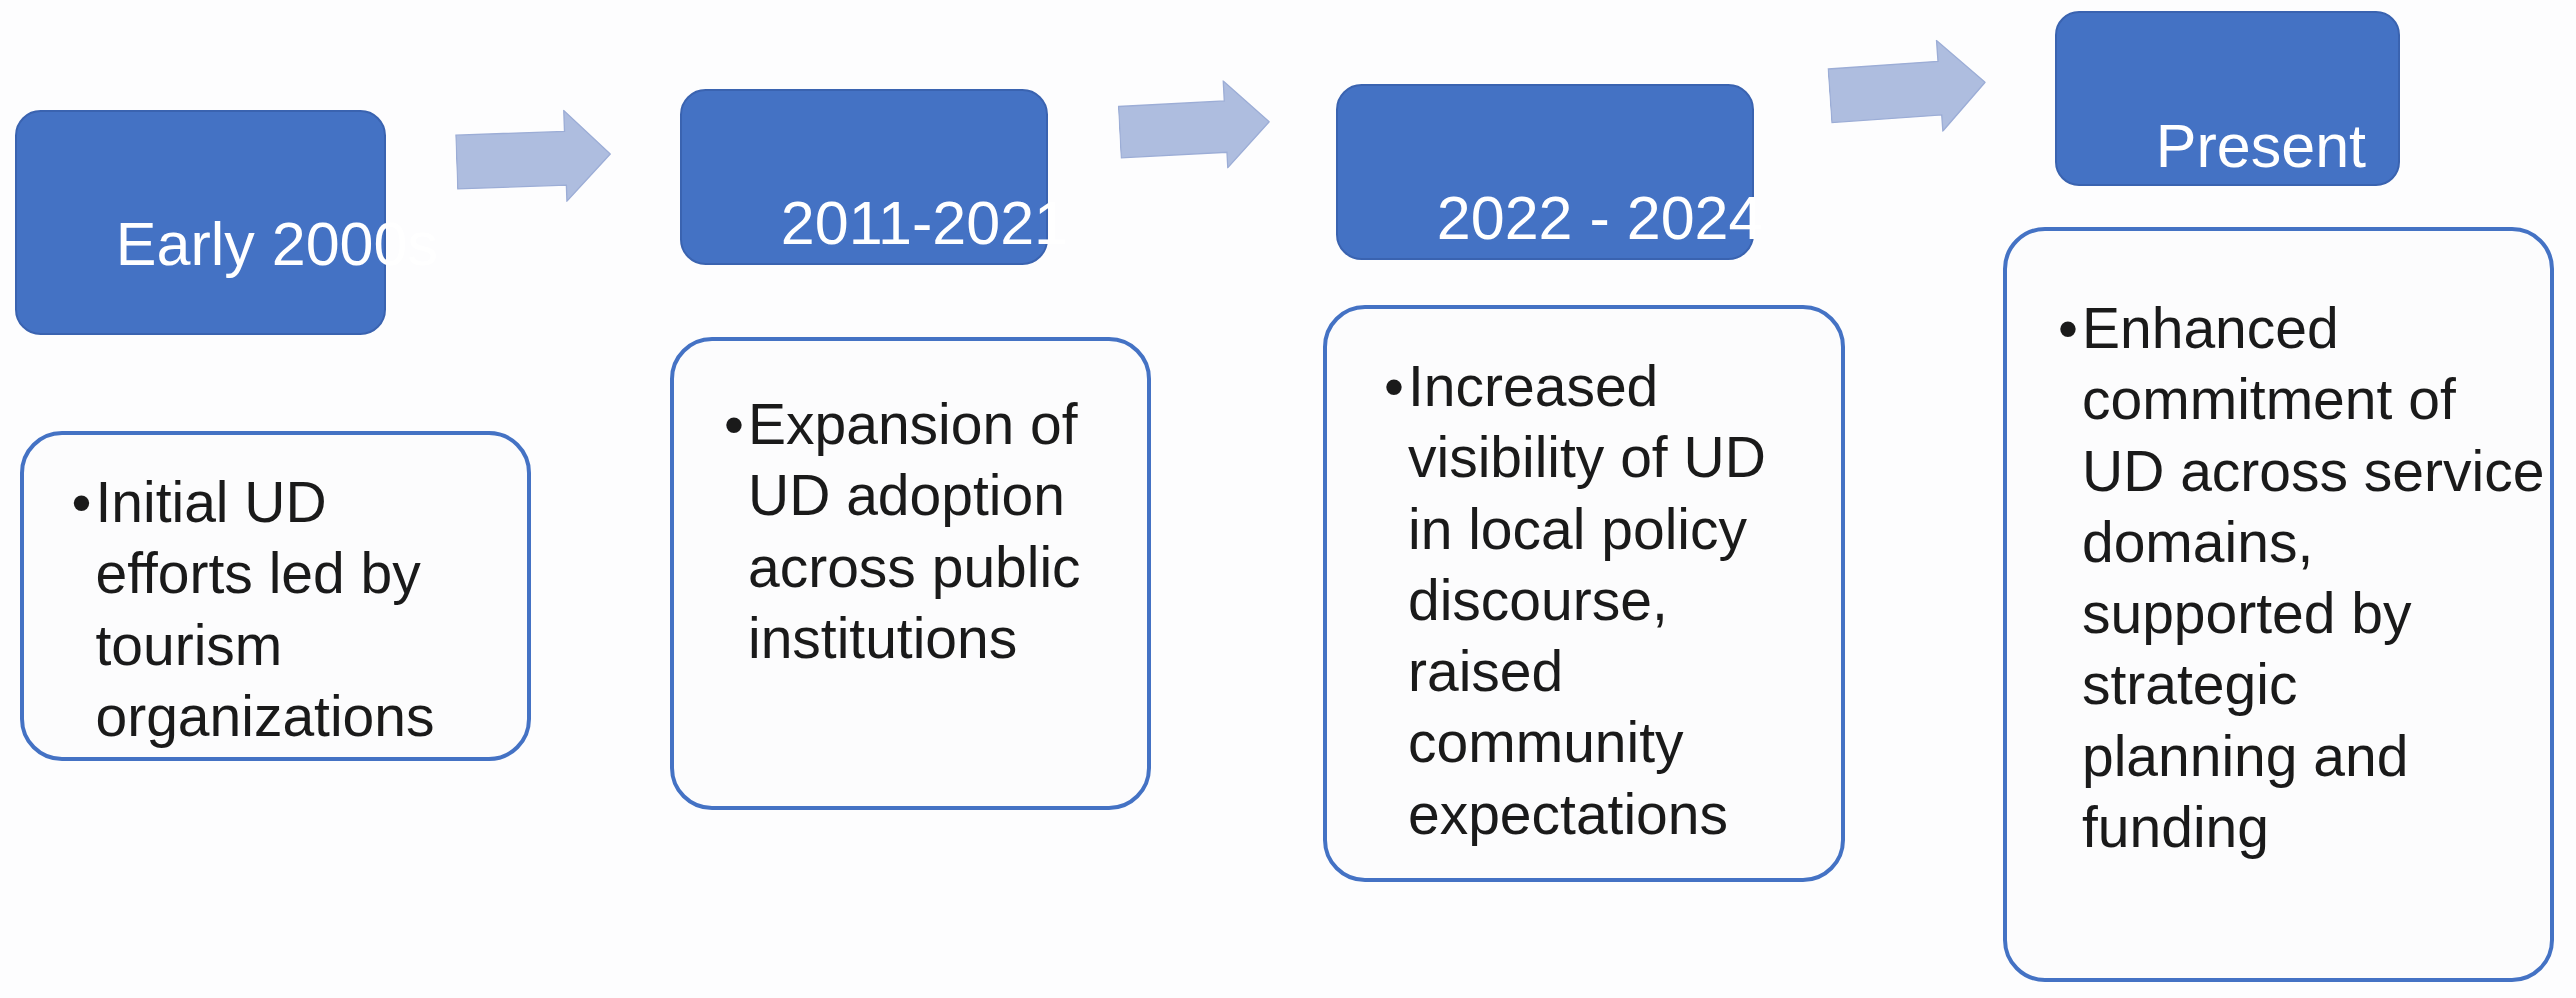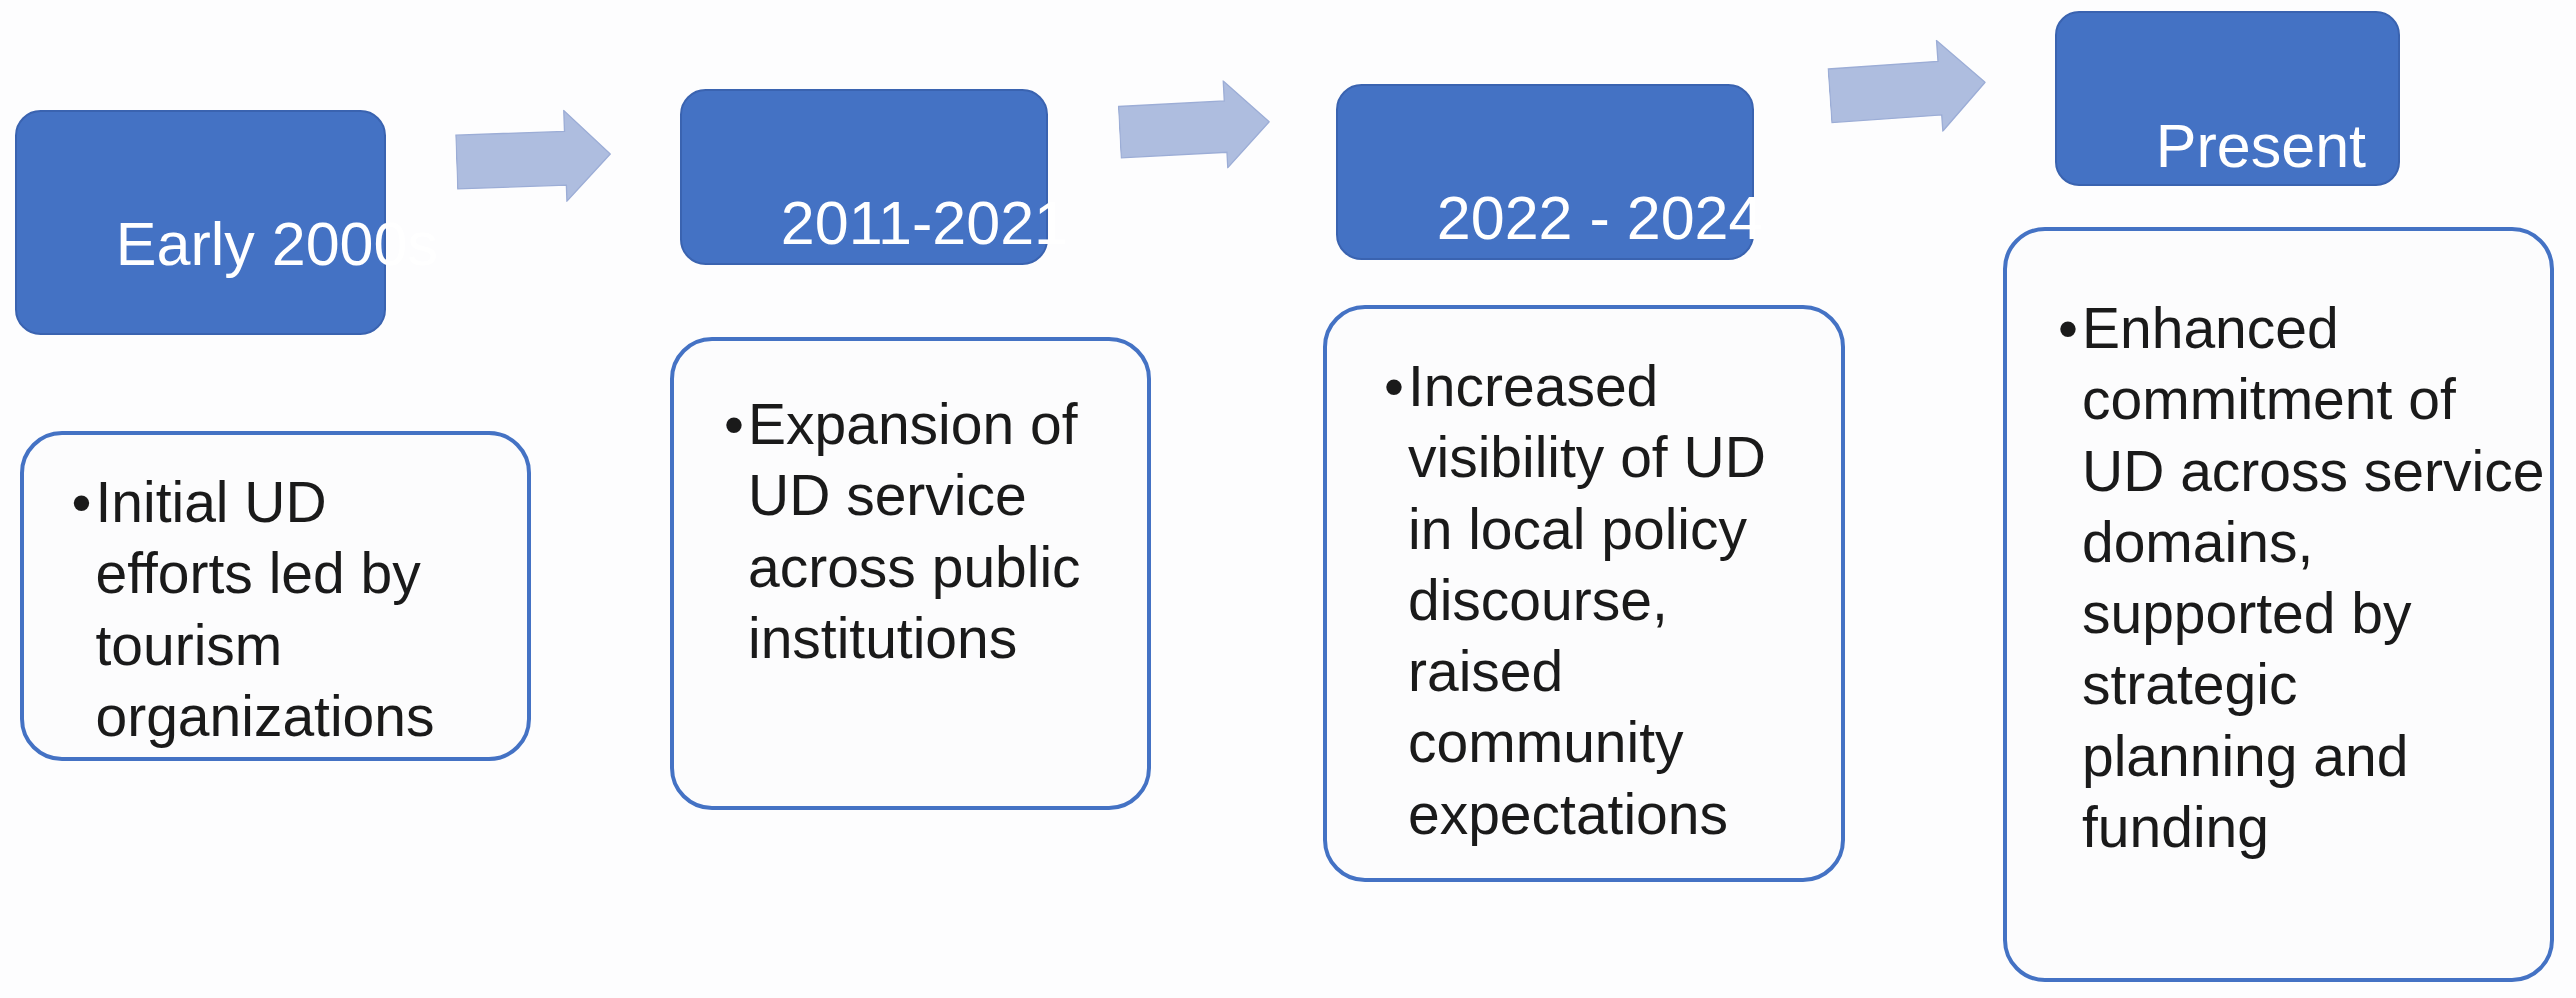--- a/index.html
+++ b/index.html
@@ -98,21 +98,21 @@
     </svg>
   </div>
 
   <div class="stage-label s2-label">
     <span>2011-2021</span>
   </div>
   <div class="note-box s2-note">
     <div class="note-inner">
       <span class="bullet">•</span>
       <div class="note-text">Expansion of
-UD service
+UD adoption
 across public
 institutions</div>
     </div>
   </div>
 
   <div class="arrow a2">
     <svg viewBox="0 0 231 137" preserveAspectRatio="none">
       <polygon points="1,32 163,32 163,1 230,68 163,136 163,112 1,112" fill="#aebddf" stroke="#9cadd6" stroke-width="2"></polygon>
     </svg>
   </div>

